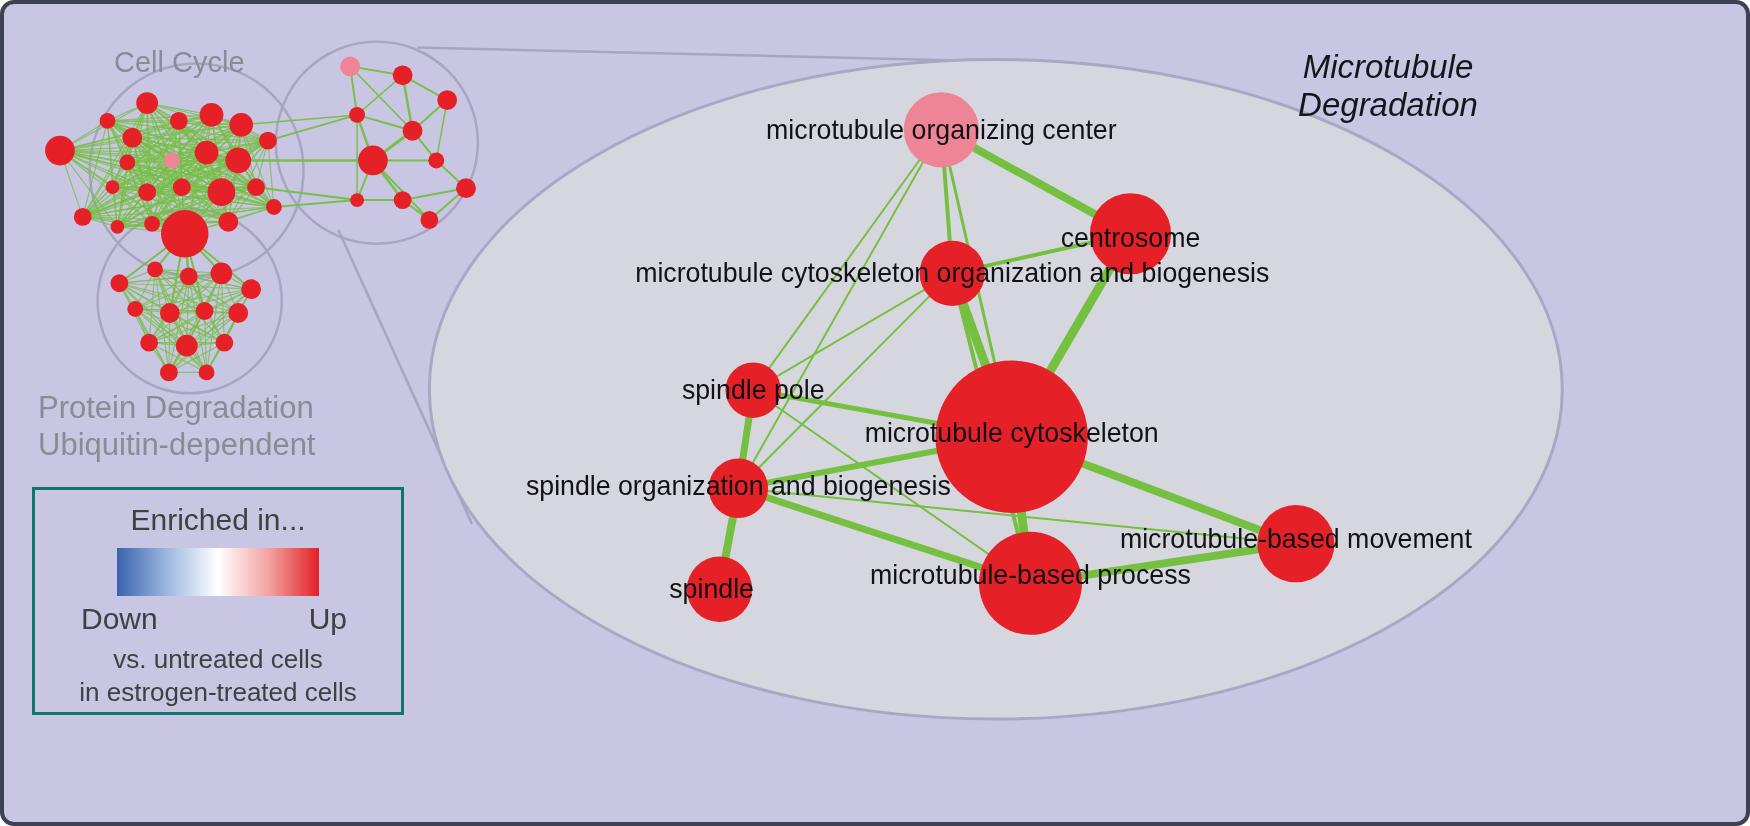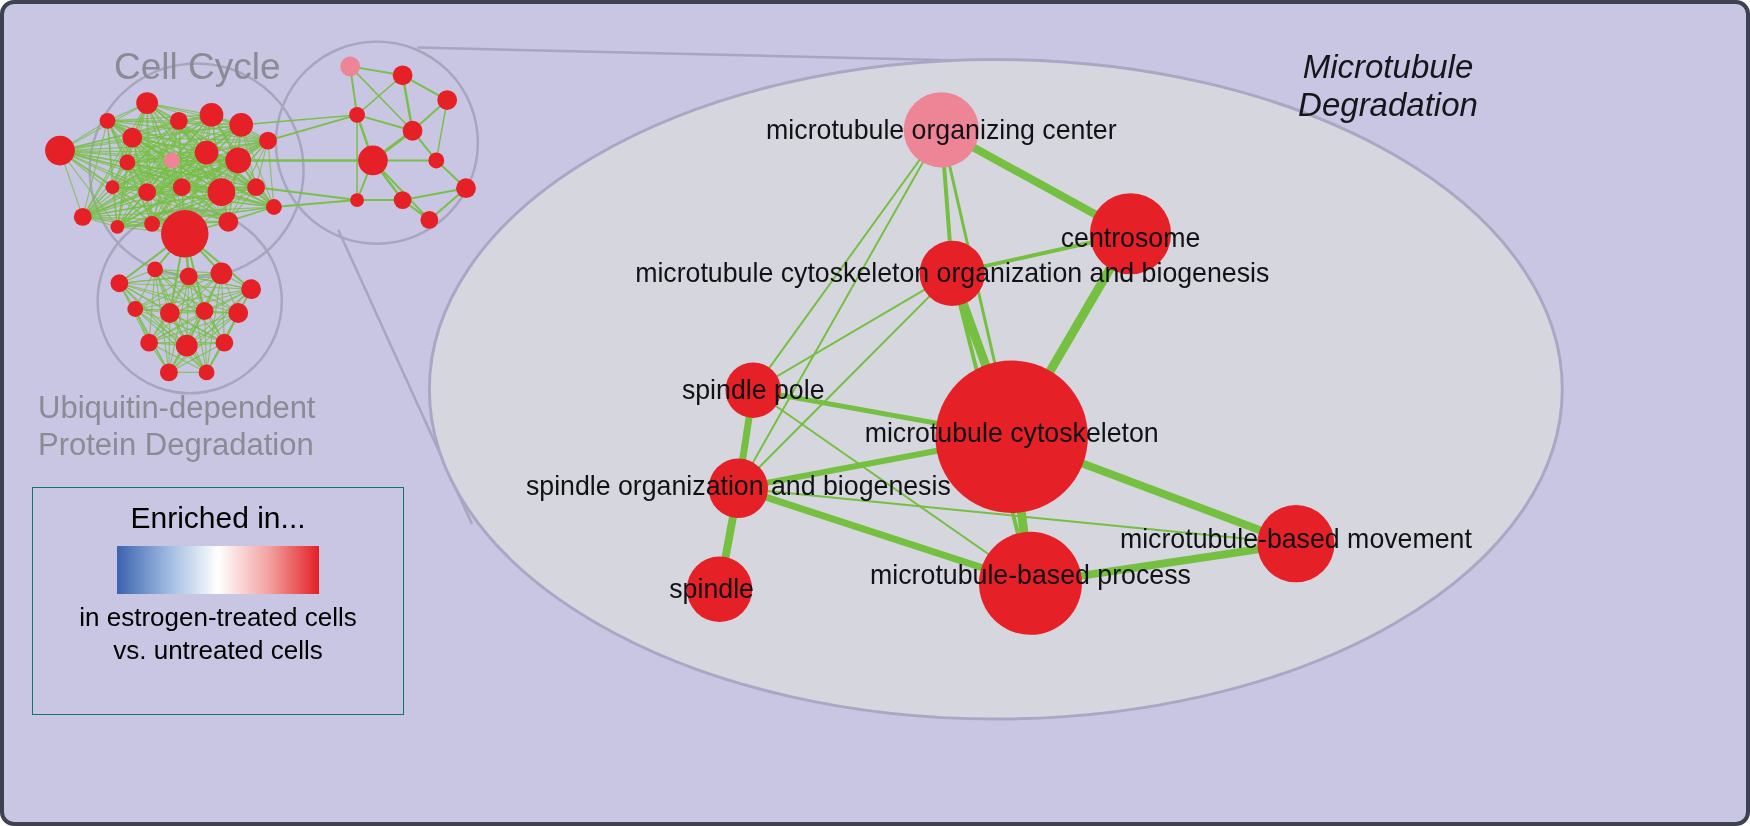--- a/index.html
+++ b/index.html
@@ -9,27 +9,27 @@
     box-sizing:border-box;
     background:#c8c6e2;
     border:4px solid #3d4150;
     border-radius:14px;
     overflow:hidden;
     font-family:"Liberation Sans", sans-serif;
   }
   svg#net{position:absolute;left:0;top:0;width:100%;height:100%;
     font-family:"Liberation Sans", sans-serif;}
   .overlay{position:absolute;z-index:5;}
-  .cc-label{left:110px;top:42px;font-size:37px;color:#8b8b95;}
+  .cc-label{left:110px;top:42px;font-size:29px;color:#8b8b95;}
   .ub-label{left:34px;top:386px;font-size:31px;color:#8b8b95;line-height:1.18;}
   .detail-title{left:1253px;top:44px;width:262px;text-align:center;font-size:33px;color:#15151a;line-height:1.15;font-style:italic;}
   .legend{
     left:28px;top:483px;width:372px;height:228px;
-    border:1px solid #0f766e;box-sizing:border-box;
-    text-align:center;color:#000000;background:transparent;
+    border:3px solid #0f766e;box-sizing:border-box;
+    text-align:center;color:#404040;background:transparent;
   }
   .legend-title{margin-top:13px;font-size:30px;}
   .grad{width:202px;height:48px;margin:11px auto 4px auto;}
   .du-row{display:flex;justify-content:space-between;padding:2px 54px 0 46px;font-size:30px;}
   .cap{font-size:26px;line-height:1.25;margin-top:7px;}
 </style>
 </head>
 <body>
 
 <div class="stage" id="stage" style="background: rgb(200, 198, 226); border-color: rgb(61, 65, 80);">
@@ -505,31 +505,35 @@
       <text x="1013" y="433" text-anchor="middle" dominant-baseline="central" fill="#121216" font-size="27">microtubule cytoskeleton</text>
       <text x="737" y="487" text-anchor="middle" dominant-baseline="central" fill="#121216" font-size="27">spindle organization and biogenesis</text>
       <text x="710" y="591" text-anchor="middle" dominant-baseline="central" fill="#121216" font-size="27">spindle</text>
       <text x="1032" y="577" text-anchor="middle" dominant-baseline="central" fill="#121216" font-size="27">microtubule-based process</text>
       <text x="1300" y="540" text-anchor="middle" dominant-baseline="central" fill="#121216" font-size="27">microtubule-based movement</text>
     </svg>
 
   <div class="overlay cc-label">Cell Cycle</div>
 
   <div class="overlay ub-label">
+    <div>Protein Degradation</div>
     <div>Ubiquitin-dependent</div>
-    <div>Protein Degradation</div>
   </div>
 
   <div class="overlay detail-title">
     <div>Microtubule</div>
     <div>Degradation</div>
   </div>
 
   <div class="overlay legend">
     <div class="legend-title">Enriched in...</div>
     <div class="grad" id="grad-bar" style="background: linear-gradient(to right, rgb(59, 98, 174) 0%, rgb(157, 185, 225) 25%, rgb(255, 255, 255) 50%, rgb(242, 163, 162) 75%, rgb(227, 32, 38) 100%);"></div>
+    <div class="du-row">
+      <span>Down</span>
+      <span>Up</span>
+    </div>
     <div class="cap">
+      <div>vs. untreated cells</div>
       <div>in estrogen-treated cells</div>
-      <div>vs. untreated cells</div>
     </div>
   </div>
 
 </div>
 
 </body></html>

